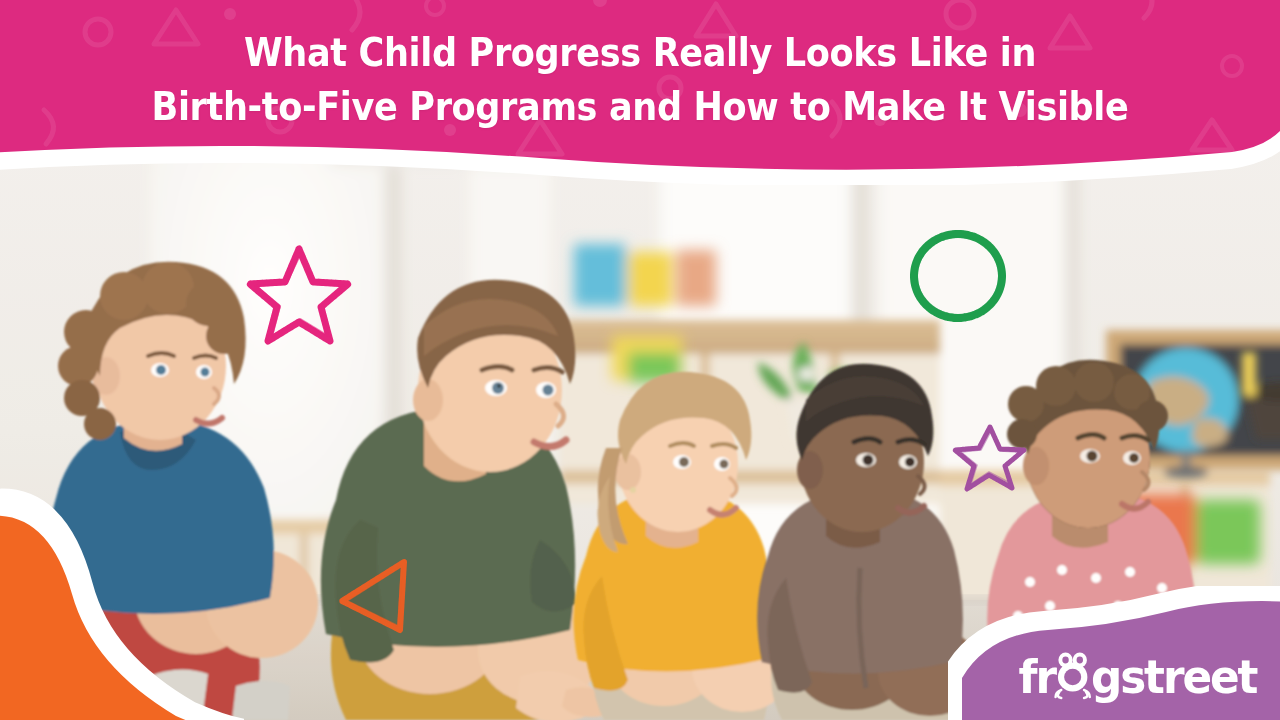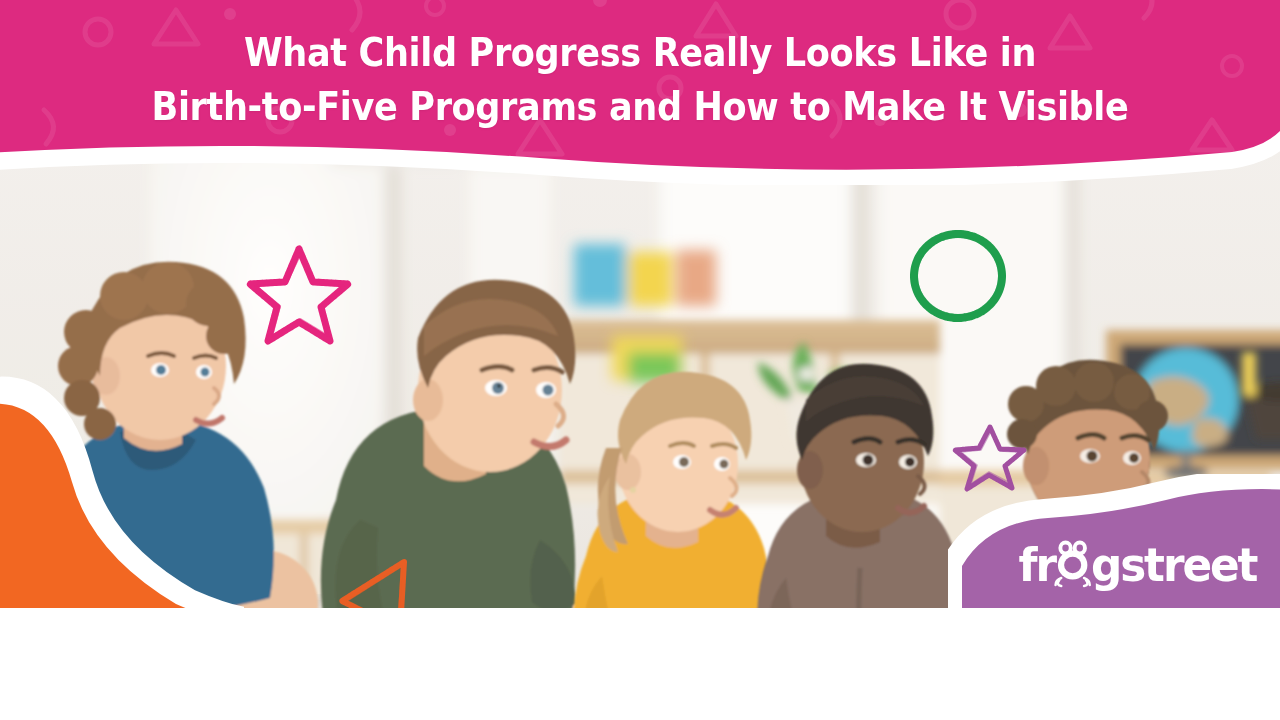--- a/index.html
+++ b/index.html
@@ -7,21 +7,21 @@
     padding: 0;
     background: #ffffff;
   }
   body {
     font-family: "Liberation Sans", sans-serif;
   }
 
   .canvas {
     position: relative;
     width: 1280px;
-    height: 608px;
+    height: 720px;
     overflow: hidden;
     background: #be185d;
   }
 
   
   .photo {
     position: absolute;
     left: 0;
     top: 0;
     width: 1280px;

